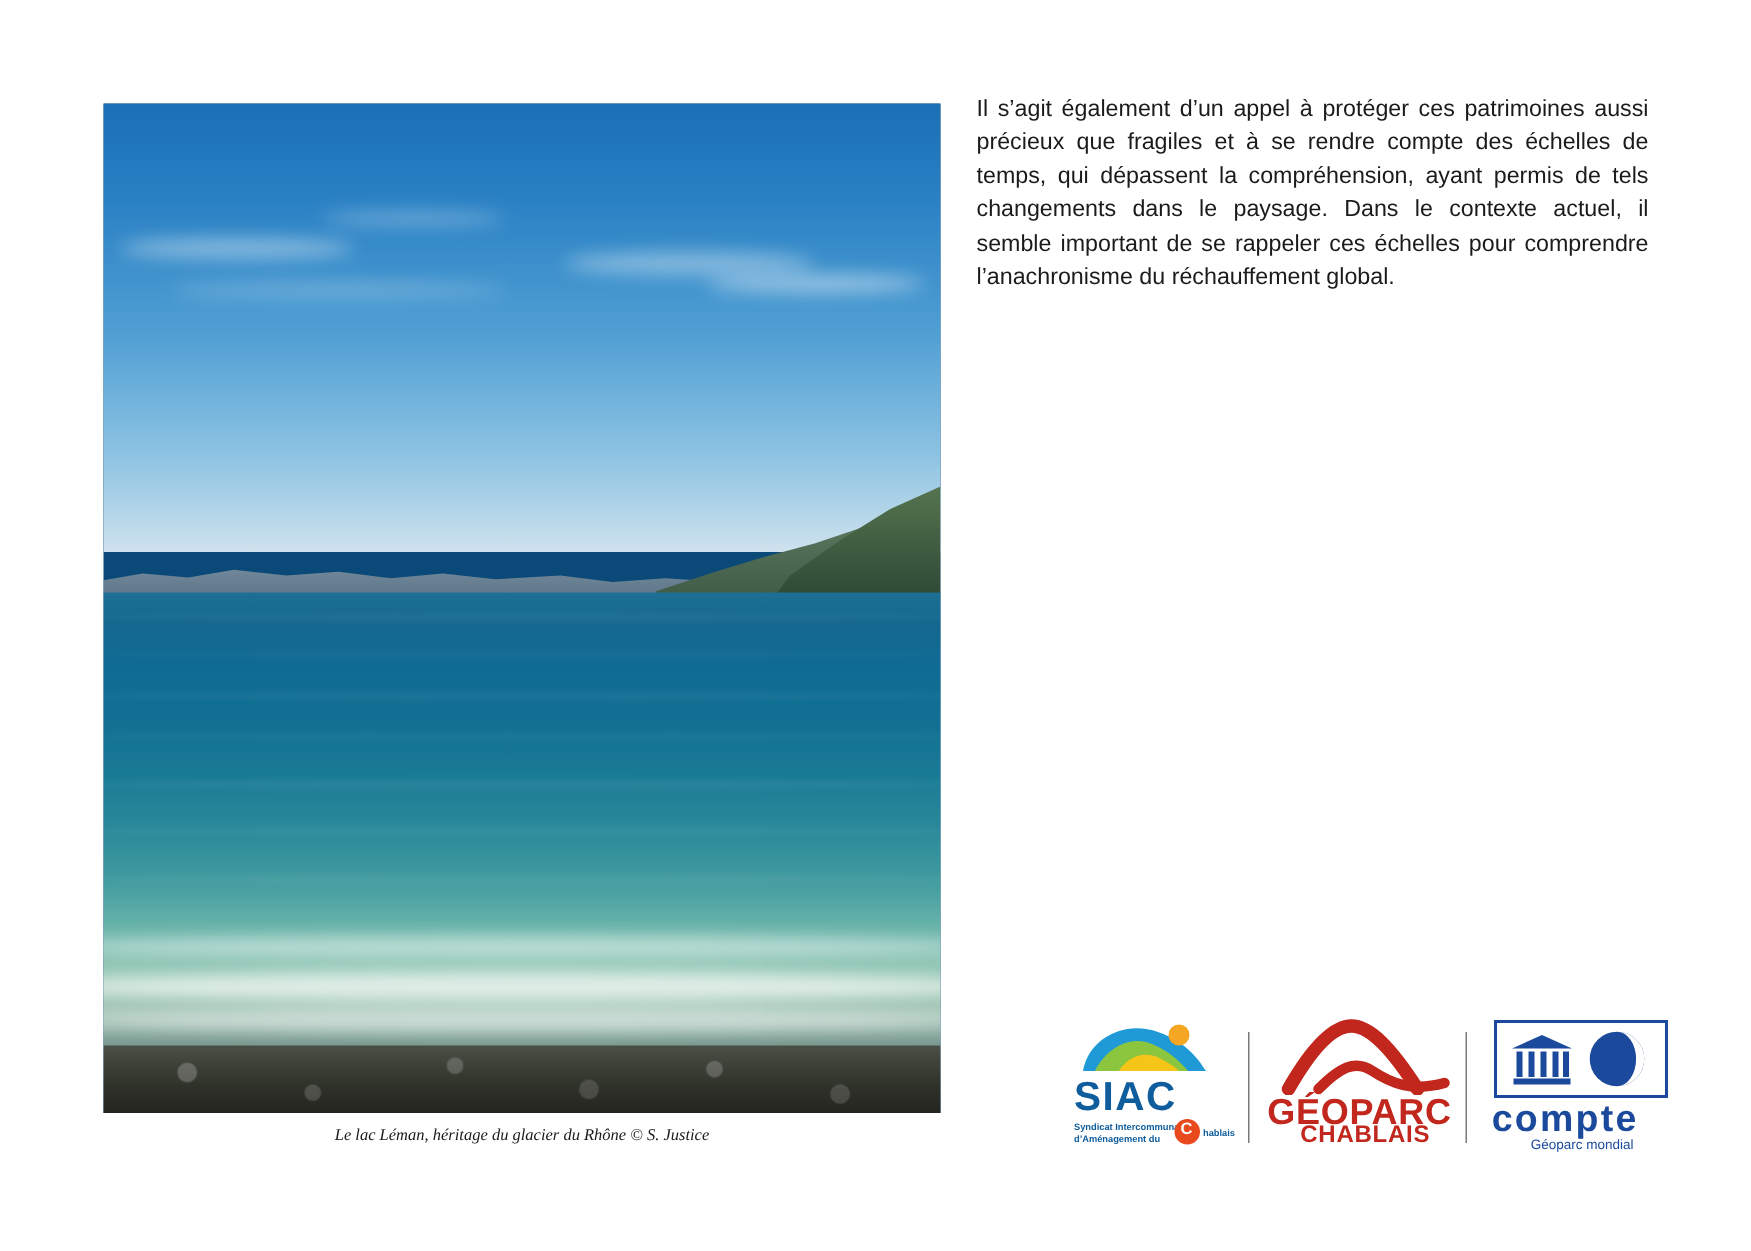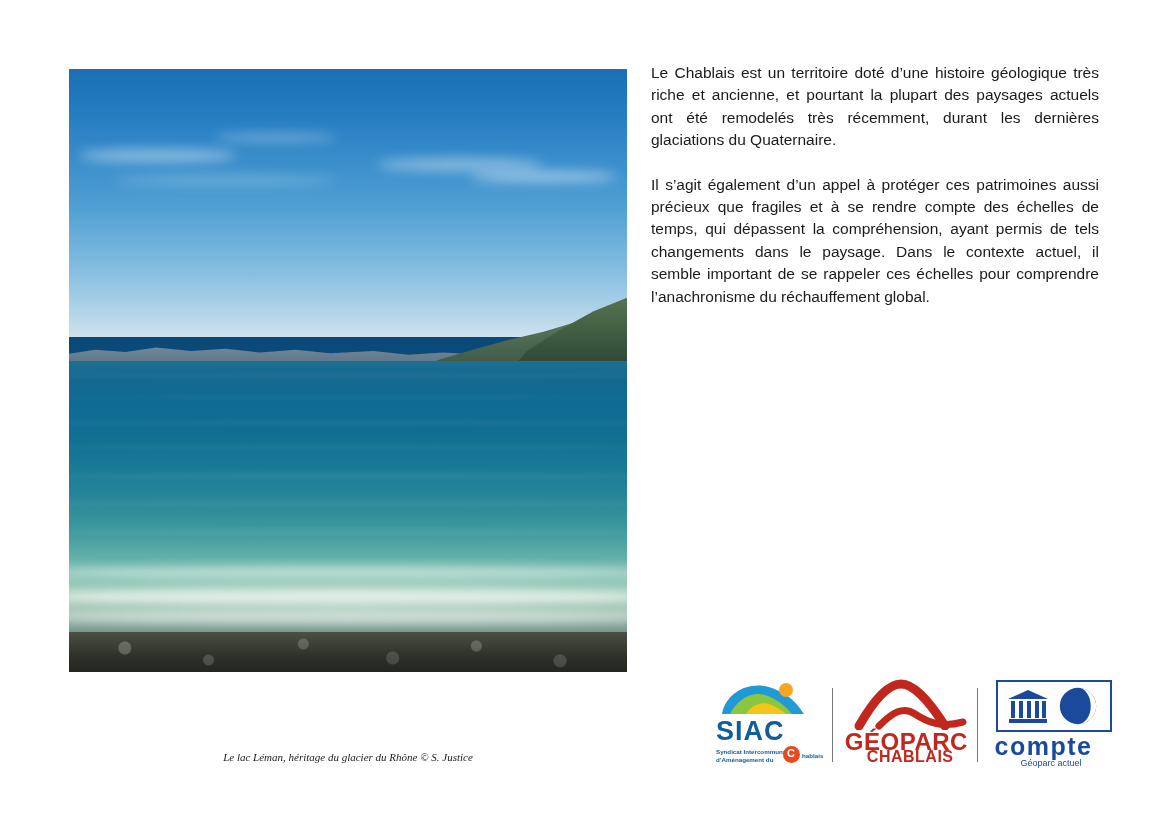--- a/index.html
+++ b/index.html
@@ -22,21 +22,21 @@
     height: 834px;
     background: #ffffff;
   }
 
   
   .photo-block {
     position: absolute;
     left: 69px;
     top: 69px;
     width: 558px;
-    height: 603px;
+    height: 673px;
   }
   .photo {
     position: absolute;
     inset: 0;
     overflow: hidden;
     background: #0b4a78;
   }
   
   .sky {
     position: absolute;
@@ -332,21 +332,20 @@
         <div class="foam f1"></div>
         <div class="foam f2"></div>
         <div class="foam f3"></div>
         <div class="pebbles"></div>
       </div>
     </div>
     <div class="photo-caption">Le lac Léman, héritage du glacier du Rhône © S. Justice</div>
   </div>
 
   <div class="text-col">
-    <p class="para">Le Chablais est un territoire doté d’une histoire géologique très riche et ancienne, et pourtant la plupart des paysages actuels ont été remodelés très récemment, durant les dernières glaciations du Quaternaire.</p>
     <p class="para">Il s’agit également d’un appel à protéger ces patrimoines aussi précieux que fragiles et à se rendre compte des échelles de temps, qui dépassent la compréhension, ayant permis de tels changements dans le paysage. Dans le contexte actuel, il semble important de se rappeler ces échelles pour comprendre l’anachronisme du réchauffement global.</p>
   </div>
 
   <div class="logos">
 
     <div class="logo logo-siac">
       <svg width="118" height="40" viewBox="0 0 118 40" style="position:absolute;left:4px;top:0;">
         <path d="M6 36 C10 14, 34 2, 56 10 C76 17, 84 30, 88 36 Z" fill="#1f9ad6"></path>
         <path d="M14 36 C22 20, 38 12, 52 18 C64 23, 72 31, 76 36 Z" fill="#8cc63f"></path>
         <path d="M30 36 C36 26, 48 22, 58 28 C64 31, 68 34, 70 36 Z" fill="#f5c518"></path>
@@ -385,17 +384,17 @@
           <rect x="27" y="11" width="4" height="17" fill="#1b4a9c"></rect>
           <rect x="34" y="11" width="4" height="17" fill="#1b4a9c"></rect>
           <polygon points="20,0 40,9 0,9" fill="#1b4a9c"></polygon>
         </svg>
         <svg viewBox="0 0 44 44" width="40" height="40" style="position:absolute;right:12px;top:4px;">
           <circle cx="22" cy="22" r="20" fill="#1b4a9c"></circle>
           <path d="M22 2 a20 20 0 0 1 0 40 a14 20 0 0 0 0 -40" fill="#ffffff"></path>
         </svg>
       </div>
       <div class="unesco-word">compte</div>
-      <div class="unesco-sub">Géoparc actuel</div>
+      <div class="unesco-sub">Géoparc mondial</div>
     </div>
 
   </div>
 </div>
 
 </body></html>

